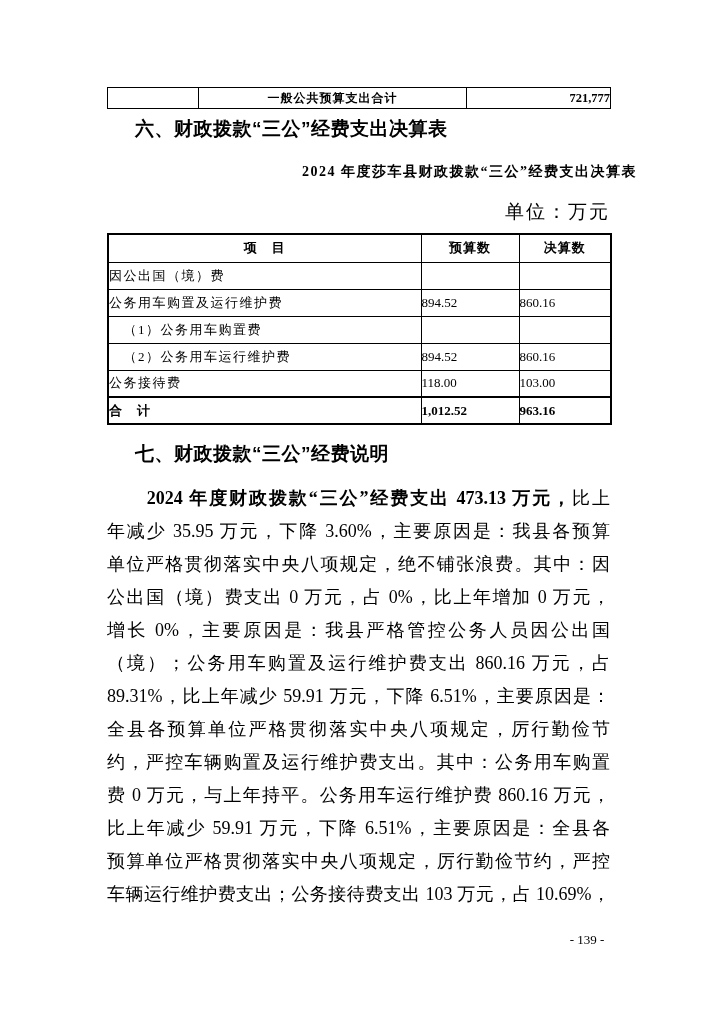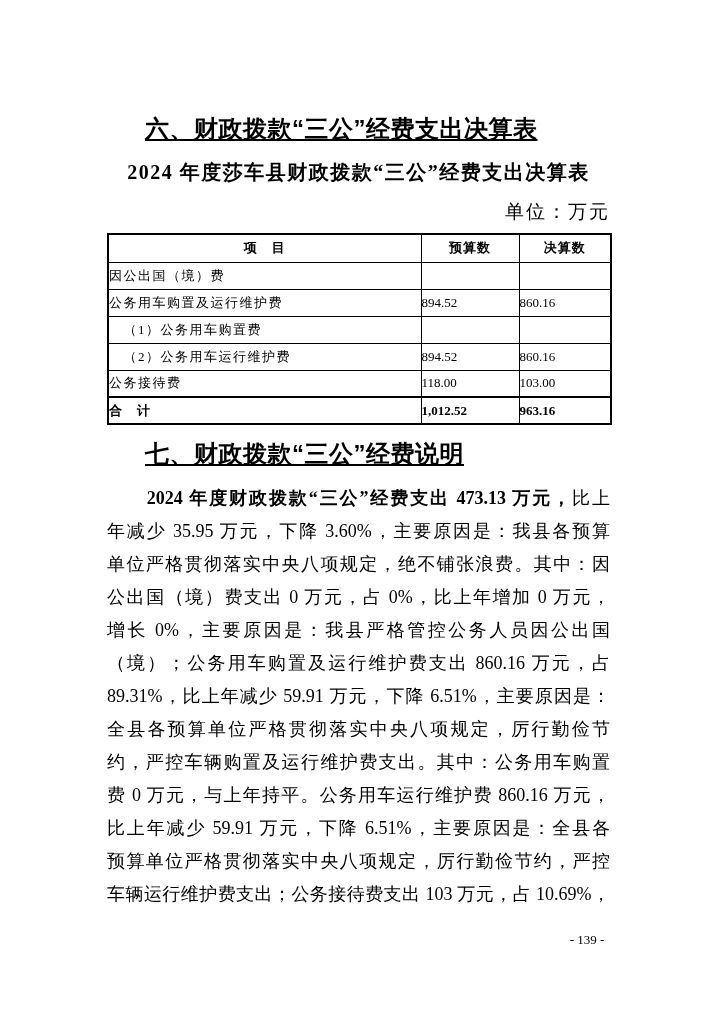--- a/index.html
+++ b/index.html
@@ -27,33 +27,32 @@
     font-family:"Liberation Sans","DejaVu Sans",sans-serif;
     font-weight:bold; font-size:12px; letter-spacing:1px;
   }
   .c-value {
     width:144px; text-align:right; padding-right:6px;
     font-weight:bold; font-size:12.5px;
   }
 
   
   .sec-heading {
-    position:absolute; left:107px; width:503px;
-    font-family:"Liberation Sans","DejaVu Sans",sans-serif;
-    font-weight:bold; font-size:24px; line-height:28px;
+    position:absolute; left:97px; width:503px;
+    font-family:"Liberation Sans","DejaVu Sans",sans-serif;
+    font-weight:bold; font-size:19px; line-height:28px;
     padding-left:38px; letter-spacing:0.5px;
     white-space:nowrap;
-    text-decoration:underline;
   }
   .h6 { top:115px; }
   .h7 { top:440px; }
 
   .table-title {
     position:absolute; left:80px; top:158px; width:557px;
-    text-align:center; font-weight:bold; font-size:20px; line-height:28px;
+    text-align:right; font-weight:bold; font-size:14px; line-height:28px;
     letter-spacing:1.5px; white-space:nowrap;
   }
 
   .unit-note {
     position:absolute; left:107px; top:202px; width:503px;
     text-align:right; font-size:19px; line-height:20px; letter-spacing:2px;
   }
 
   
   .main-table {
@@ -95,20 +94,29 @@
   .footer-page {
     position:absolute; top:931px; left:537px; width:100px;
     text-align:center; font-size:13px; line-height:17px;
   }
 </style>
 </head>
 <body>
 
 <div class="page">
 
+  <table class="carry-table">
+    <tbody>
+      <tr>
+        <td class="c-empty"></td>
+        <td class="c-label">一般公共预算支出合计</td>
+        <td class="c-value">721,777</td>
+      </tr>
+    </tbody>
+  </table>
 
   <div class="sec-heading h6">六、财政拨款“三公”经费支出决算表</div>
 
   <div class="table-title">2024 年度莎车县财政拨款“三公”经费支出决算表</div>
 
   <div class="unit-note">单位：万元</div>
 
   <table class="main-table">
     <thead>
       <tr>

